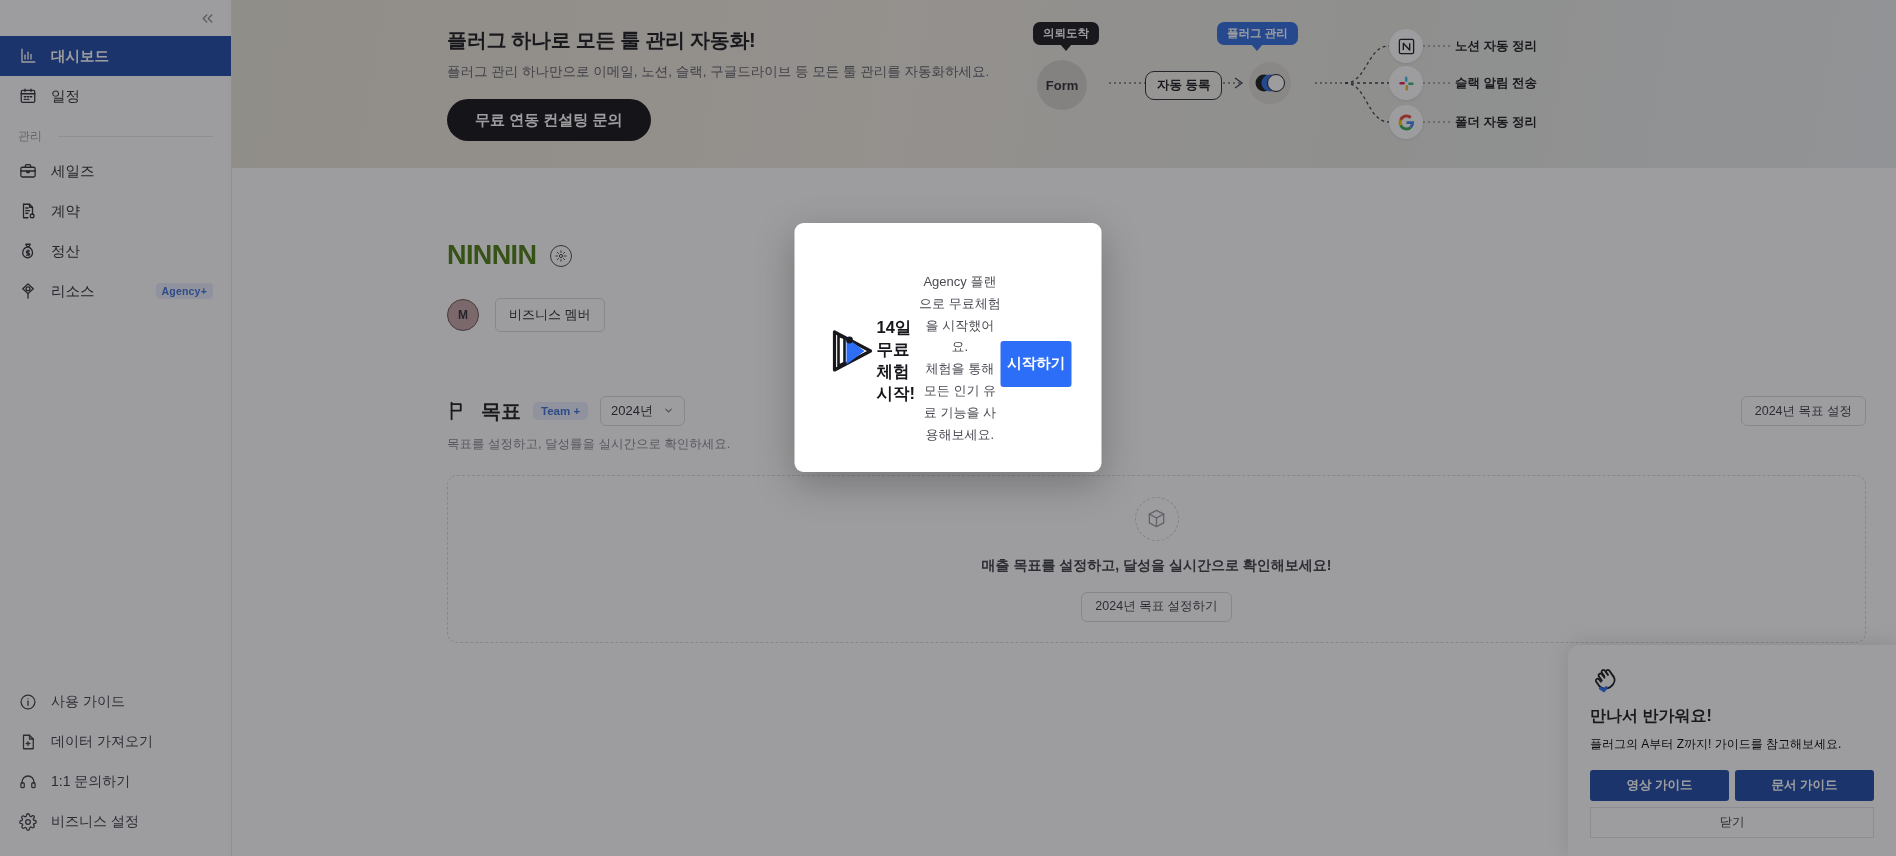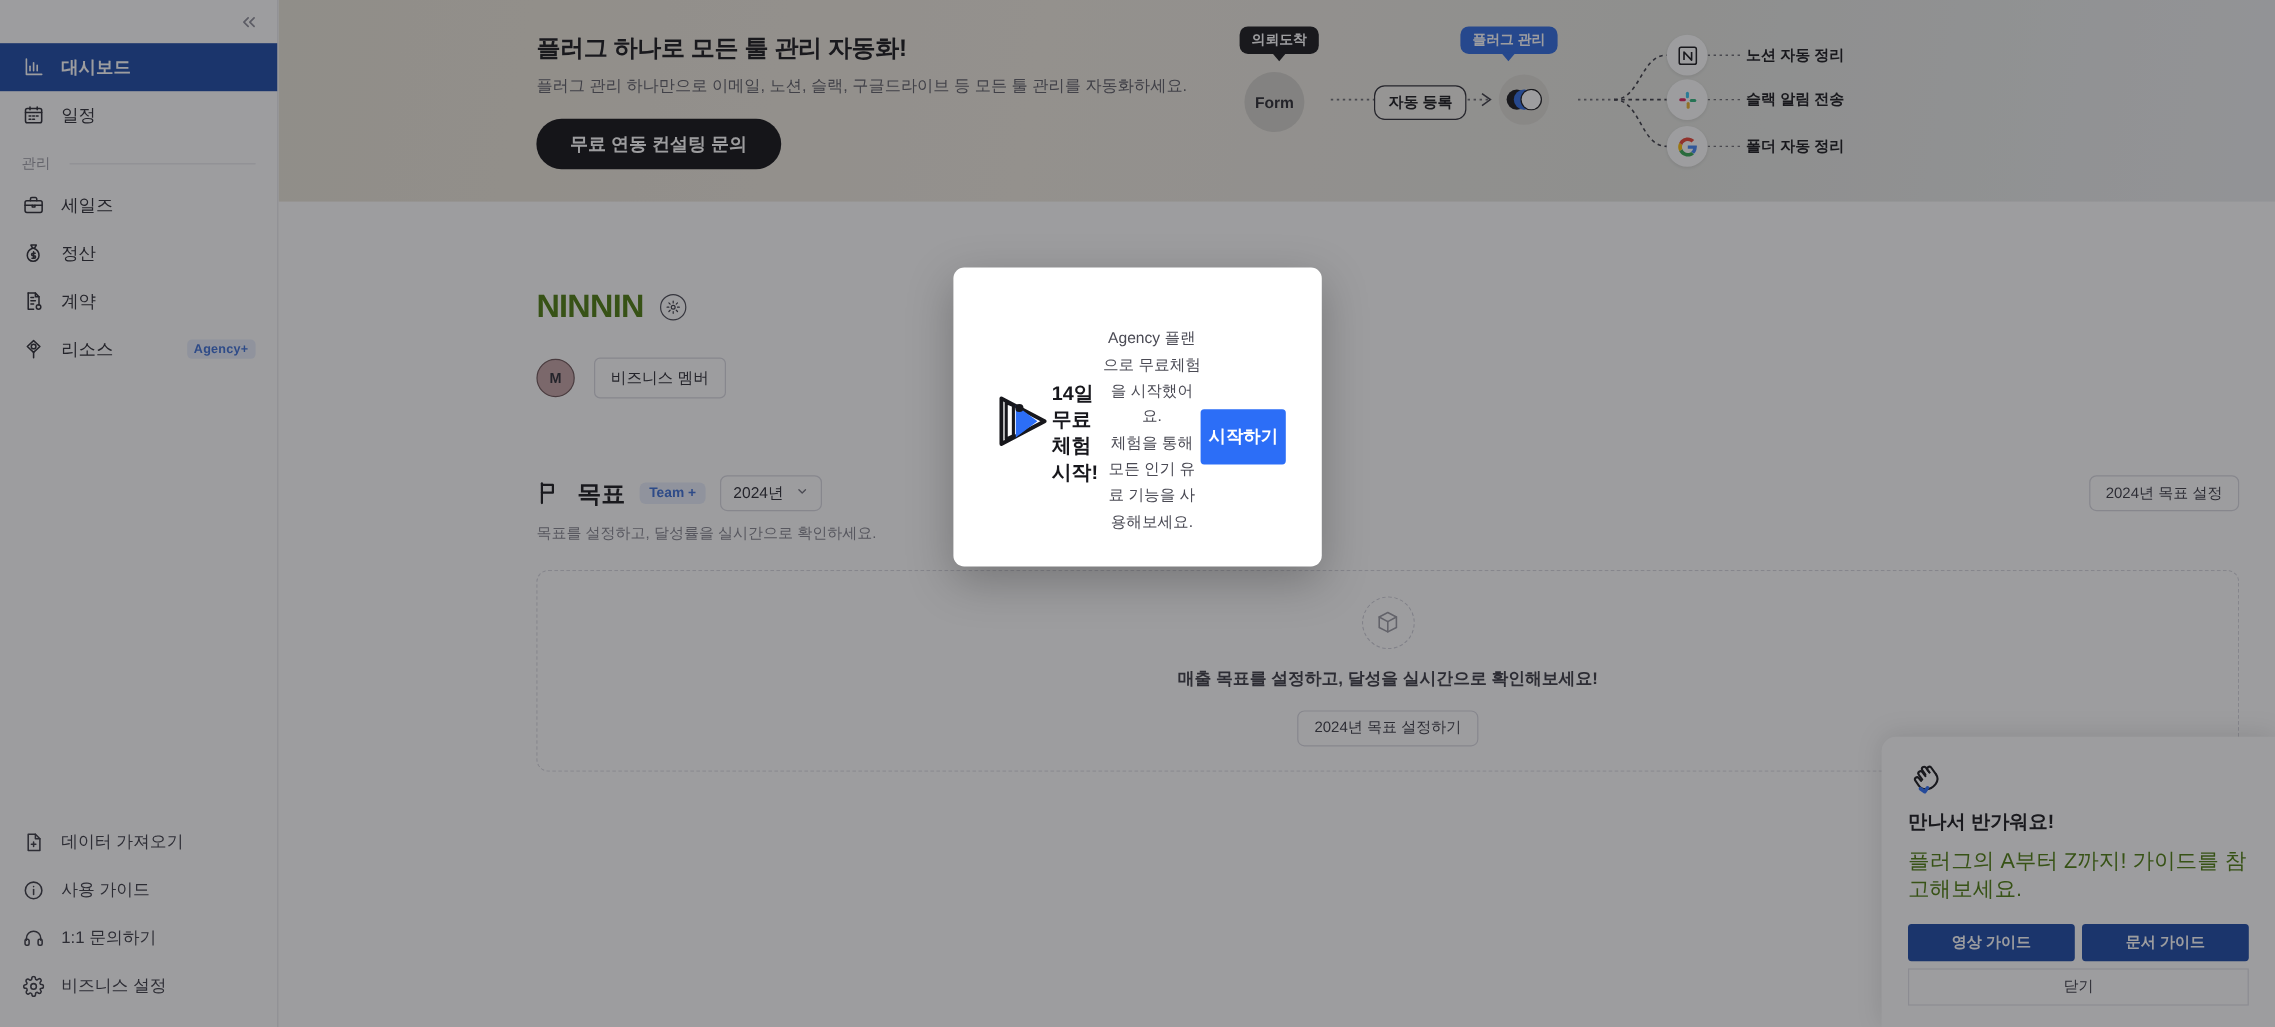--- a/index.html
+++ b/index.html
@@ -186,21 +186,21 @@
 
   
   .welcome {
     position: absolute; right: 0px; bottom: 0px; width: 328px;
     background: #ffffff; border-radius: 12px 0 0 0;
     box-shadow: 0 -2px 22px rgba(0,0,0,.12);
     padding: 20px 22px 18px 22px; z-index: 40;
   }
   .wave-ico { width: 30px; height: 30px; }
   .welcome-title { margin-top: 11px; font-size: 16px; font-weight: 700; color: #17171c; }
-  .welcome-sub { margin-top: 9px; font-size: 18px; color: #4d7c0f; }
+  .welcome-sub { margin-top: 9px; font-size: 12px; color: #000000; }
   .welcome-btns { margin-top: 17px; display: flex; gap: 6px; }
   .w-btn {
     flex: 1; height: 31px; border: none; border-radius: 3px; background: #1b49a6;
     color: #ffffff; font-size: 12.5px; font-weight: 700; cursor: pointer; font-family: inherit;
   }
   .w-close {
     margin-top: 6px; width: 100%; height: 31px; background: #ffffff;
     border: 1px solid #e2e2e8; border-radius: 0;
     color: #3a3a44; font-size: 12.5px; cursor: pointer; font-family: inherit;
   }
@@ -252,81 +252,81 @@
     <div class="nav-item">
       <span class="ico">
         <svg viewBox="0 0 24 24" fill="none" stroke="#2b2b33" stroke-width="1.7" stroke-linecap="round" stroke-linejoin="round">
           <rect x="2.5" y="7" width="19" height="13" rx="2"></rect>
           <path d="M8.5 7V5a1.5 1.5 0 0 1 1.5-1.5h4A1.5 1.5 0 0 1 15.5 5v2"></path>
           <path d="M2.5 12h19"></path>
             <path d="M10.5 12v2h3v-2"></path>
         </svg>
       </span>
       <span class="nav-label">세일즈</span>
-    </div>
-
-    <div class="nav-item">
-      <span class="ico">
-        <svg viewBox="0 0 24 24" fill="none" stroke="#2b2b33" stroke-width="1.7" stroke-linecap="round" stroke-linejoin="round">
-          <path d="M9 3h6l-2 3.5h-2L9 3z"></path>
-          <path d="M11 6.5c-4 1.5-6 4.5-6 8a6.5 6.5 0 0 0 13 0c0-3.5-2-6.5-6-8"></path>
-          <path d="M12 10.5v7M13.8 12h-2.6a1.4 1.4 0 0 0 0 2.8h1.6a1.4 1.4 0 0 1 0 2.8h-2.6"></path>
-        </svg>
-      </span>
-      <span class="nav-label">정산</span>
     </div>
 
     <div class="nav-item">
       <span class="ico">
         <svg viewBox="0 0 24 24" fill="none" stroke="#2b2b33" stroke-width="1.7" stroke-linecap="round" stroke-linejoin="round">
           <path d="M6 3h8l4 4v9.5"></path>
             <path d="M14 3v4h4"></path>
             <path d="M6 3v18h6"></path>
           <path d="M9 8h3M9 11.5h5M9 15h3"></path>
             <circle cx="17.5" cy="18.5" r="2.5"></circle>
         </svg>
       </span>
       <span class="nav-label">계약</span>
     </div>
 
     <div class="nav-item">
       <span class="ico">
         <svg viewBox="0 0 24 24" fill="none" stroke="#2b2b33" stroke-width="1.7" stroke-linecap="round" stroke-linejoin="round">
+          <path d="M9 3h6l-2 3.5h-2L9 3z"></path>
+          <path d="M11 6.5c-4 1.5-6 4.5-6 8a6.5 6.5 0 0 0 13 0c0-3.5-2-6.5-6-8"></path>
+          <path d="M12 10.5v7M13.8 12h-2.6a1.4 1.4 0 0 0 0 2.8h1.6a1.4 1.4 0 0 1 0 2.8h-2.6"></path>
+        </svg>
+      </span>
+      <span class="nav-label">정산</span>
+    </div>
+
+    <div class="nav-item">
+      <span class="ico">
+        <svg viewBox="0 0 24 24" fill="none" stroke="#2b2b33" stroke-width="1.7" stroke-linecap="round" stroke-linejoin="round">
           <path d="M12 2.5 19 9l-7 6.5L5 9z"></path>
             <circle cx="12" cy="9" r="2.6"></circle>
           <path d="M12 15.5v6"></path>
         </svg>
       </span>
       <span class="nav-label">리소스</span>
       <span class="badge-agency">Agency+</span>
     </div>
 
     <div class="sb-spacer"></div>
 
     <div class="sb-bottom">
+      <div class="nav-item">
+        <span class="ico">
+          <svg viewBox="0 0 24 24" fill="none" stroke="#3a3a44" stroke-width="1.7" stroke-linecap="round" stroke-linejoin="round">
+            <circle cx="12" cy="12" r="9.2"></circle>
+              <path d="M12 11v5.5"></path>
+              <circle cx="12" cy="7.8" r="0.9" fill="#3a3a44" stroke="none"></circle>
+          </svg>
+        </span>
+        <span class="nav-label">사용 가이드</span>
+      </div>
+
       <div class="nav-item">
         <span class="ico">
           <svg viewBox="0 0 24 24" fill="none" stroke="#3a3a44" stroke-width="1.7" stroke-linecap="round" stroke-linejoin="round">
             <path d="M6 3h8l5 5v13H6z"></path>
               <path d="M14 3v5h5"></path>
             <path d="M12 11.5v5M9.5 14h5"></path>
           </svg>
         </span>
         <span class="nav-label">데이터 가져오기</span>
-      </div>
-
-      <div class="nav-item">
-        <span class="ico">
-          <svg viewBox="0 0 24 24" fill="none" stroke="#3a3a44" stroke-width="1.7" stroke-linecap="round" stroke-linejoin="round">
-            <circle cx="12" cy="12" r="9.2"></circle>
-              <path d="M12 11v5.5"></path>
-              <circle cx="12" cy="7.8" r="0.9" fill="#3a3a44" stroke="none"></circle>
-          </svg>
-        </span>
-        <span class="nav-label">사용 가이드</span>
       </div>
 
       <div class="nav-item">
         <span class="ico">
           <svg viewBox="0 0 24 24" fill="none" stroke="#3a3a44" stroke-width="1.7" stroke-linecap="round" stroke-linejoin="round">
             <path d="M4 14v-2a8 8 0 0 1 16 0v2"></path>
             <rect x="2.5" y="13" width="4.5" height="6.5" rx="1.6"></rect>
             <rect x="17" y="13" width="4.5" height="6.5" rx="1.6"></rect>
           </svg>
         </span>

